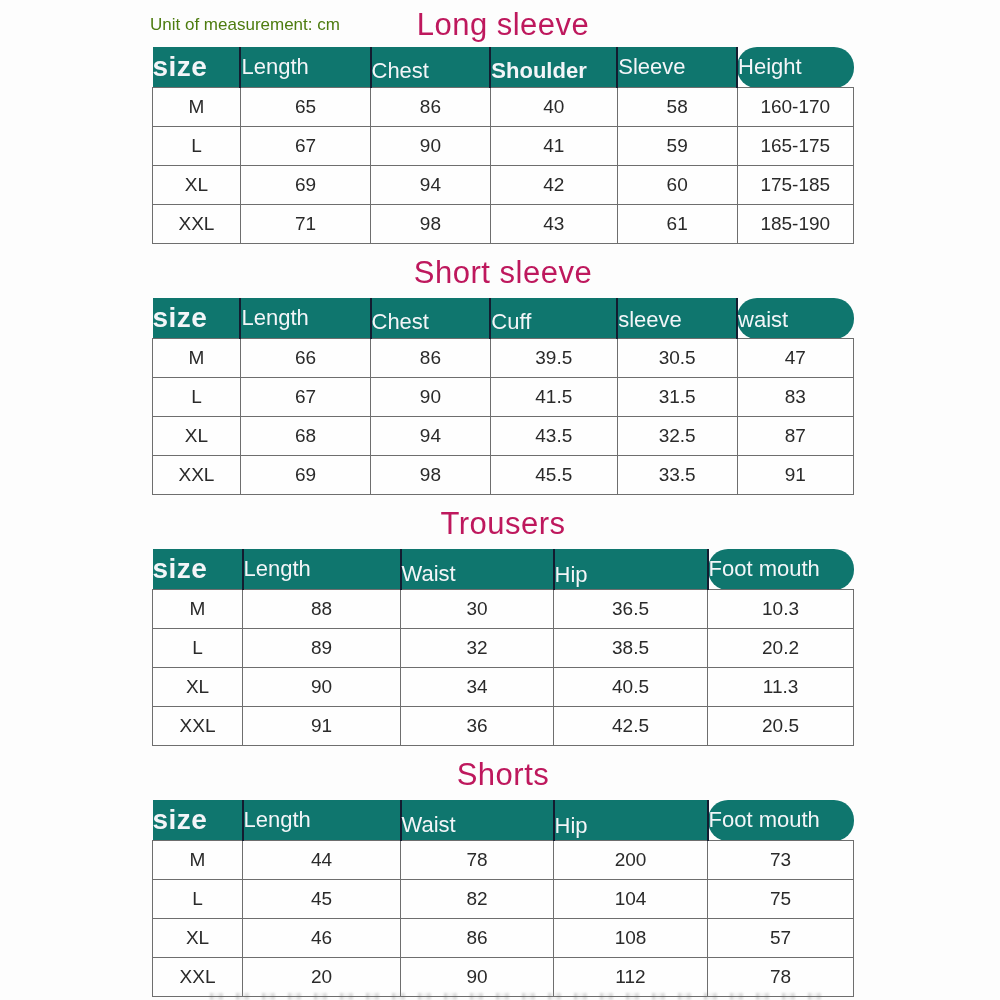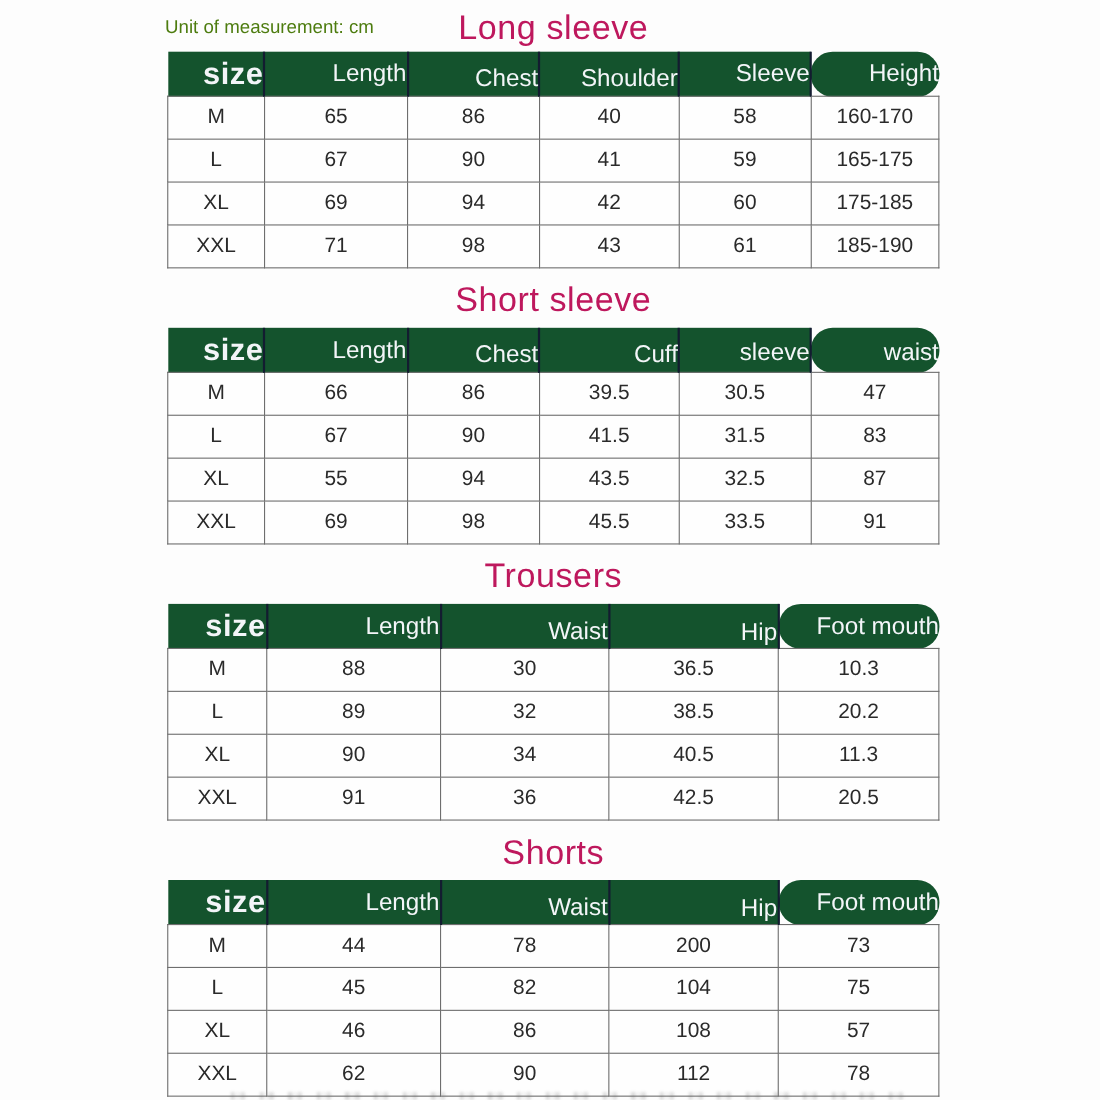--- a/index.html
+++ b/index.html
@@ -45,28 +45,28 @@
     font-weight: normal;
     color: #4d7c0f;
   }
   table.size-table {
     width: 100%;
     border-collapse: collapse;
     table-layout: fixed;
   }
   table.size-table th {
     height: 40px;
-    background: #14532d;
+    background: #0f766e;
     color: #f3f5f8;
     font-weight: normal;
     font-size: 22px;
     border-right: 2px solid #131c30;
     border-left: 2px solid #131c30;
     padding: 0;
-    text-align: right;
+    text-align: left;
   }
   table.size-table th:first-child { border-left: none; }
   table.size-table th:last-child { border-right: none; border-radius: 20px; }
   table.size-table th.size-th {
     font-weight: bold;
     font-size: 28px;
     letter-spacing: 0.5px;
   }
   table.size-table th span { display: inline-block; }
   table.size-table td {
@@ -111,21 +111,21 @@
             <col style="width: 17.1%;">
             <col style="width: 18.1%;">
             <col style="width: 17.1%;">
             <col style="width: 16.6%;">
           </colgroup>
           <thead>
             <tr>
               <th class="size-th"><span>size</span></th>
               <th><span>Length</span></th>
               <th><span style="transform: translateY(4px);">Chest</span></th>
-              <th><span style="transform: translateY(4px);">Shoulder</span></th>
+              <th><span style="transform: translateY(4px); font-weight: bold;">Shoulder</span></th>
               <th><span>Sleeve</span></th>
               <th><span>Height</span></th>
             </tr>
           </thead>
           <tbody>
             <tr>
               <td>M</td>
               <td>65</td>
               <td>86</td>
               <td>40</td>
@@ -195,21 +195,21 @@
             <tr>
               <td>L</td>
               <td>67</td>
               <td>90</td>
               <td>41.5</td>
               <td>31.5</td>
               <td>83</td>
             </tr>
             <tr>
               <td>XL</td>
-              <td>55</td>
+              <td>68</td>
               <td>94</td>
               <td>43.5</td>
               <td>32.5</td>
               <td>87</td>
             </tr>
             <tr>
               <td>XXL</td>
               <td>69</td>
               <td>98</td>
               <td>45.5</td>
@@ -312,21 +312,21 @@
             </tr>
             <tr>
               <td>XL</td>
               <td>46</td>
               <td>86</td>
               <td>108</td>
               <td>57</td>
             </tr>
             <tr>
               <td>XXL</td>
-              <td>62</td>
+              <td>20</td>
               <td>90</td>
               <td>112</td>
               <td>78</td>
             </tr>
           </tbody>
         </table>
     </section>
 
   </div>
   <div class="cropped-caption-remnant"></div>

